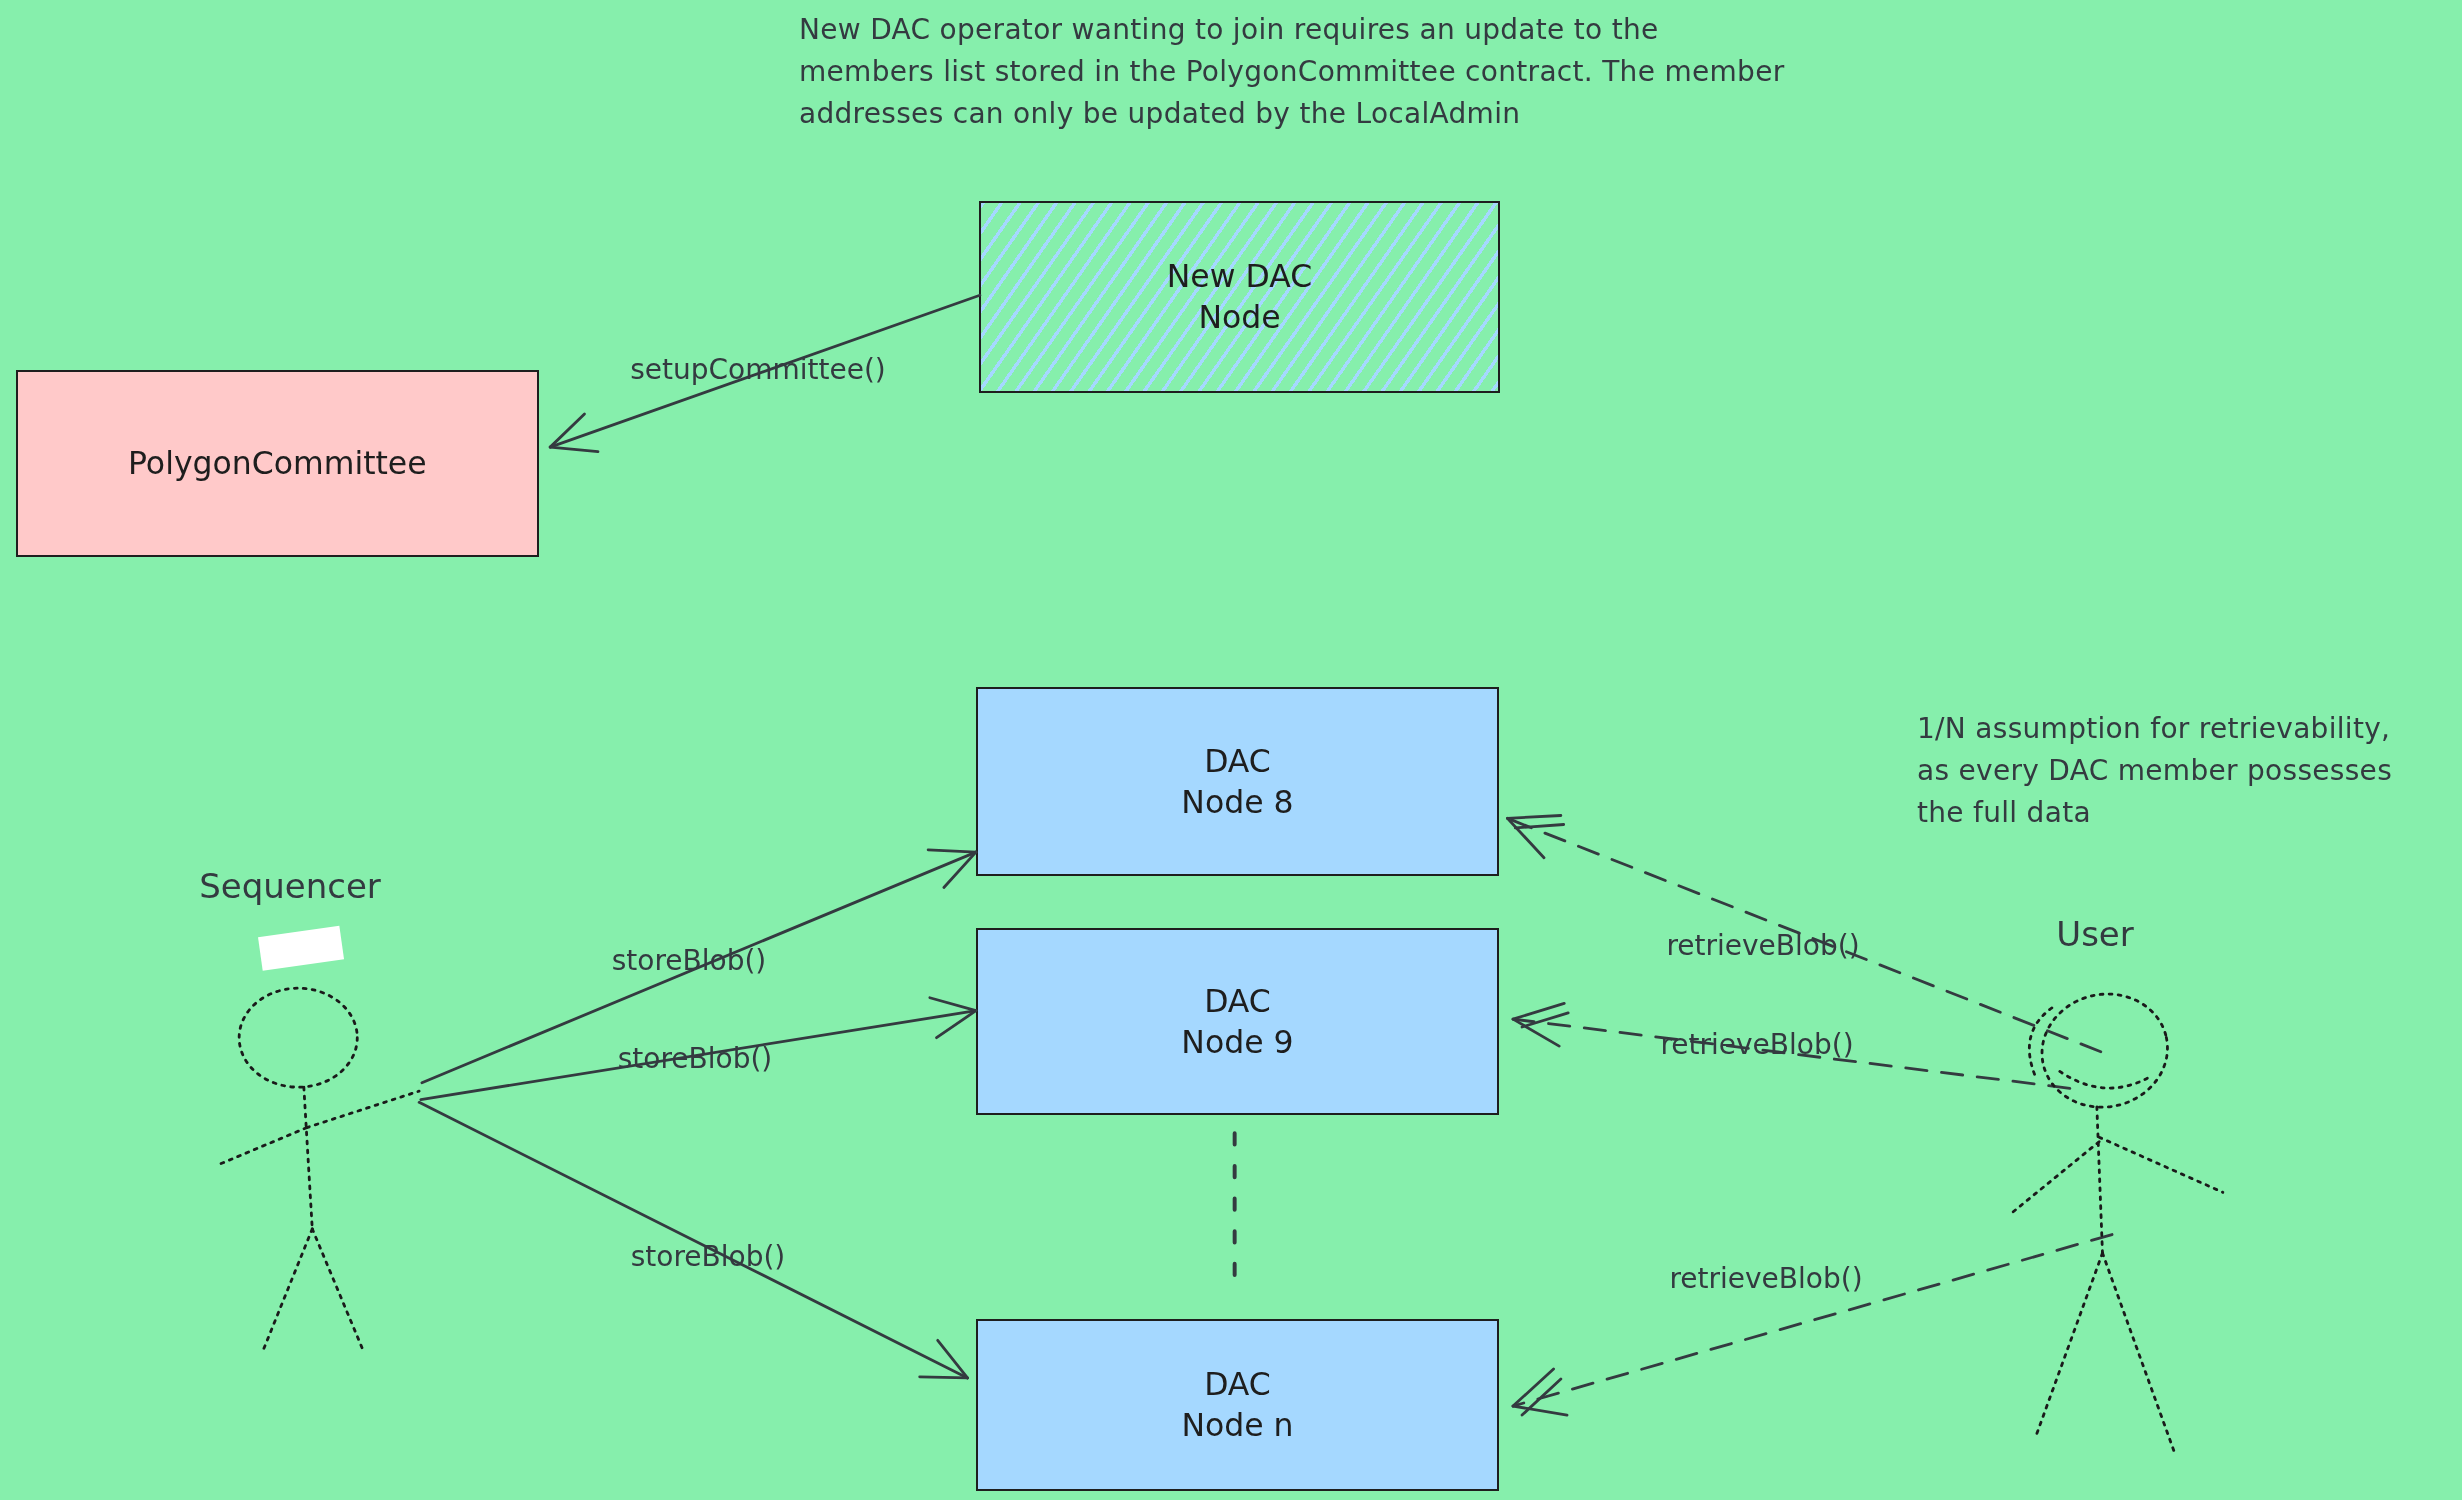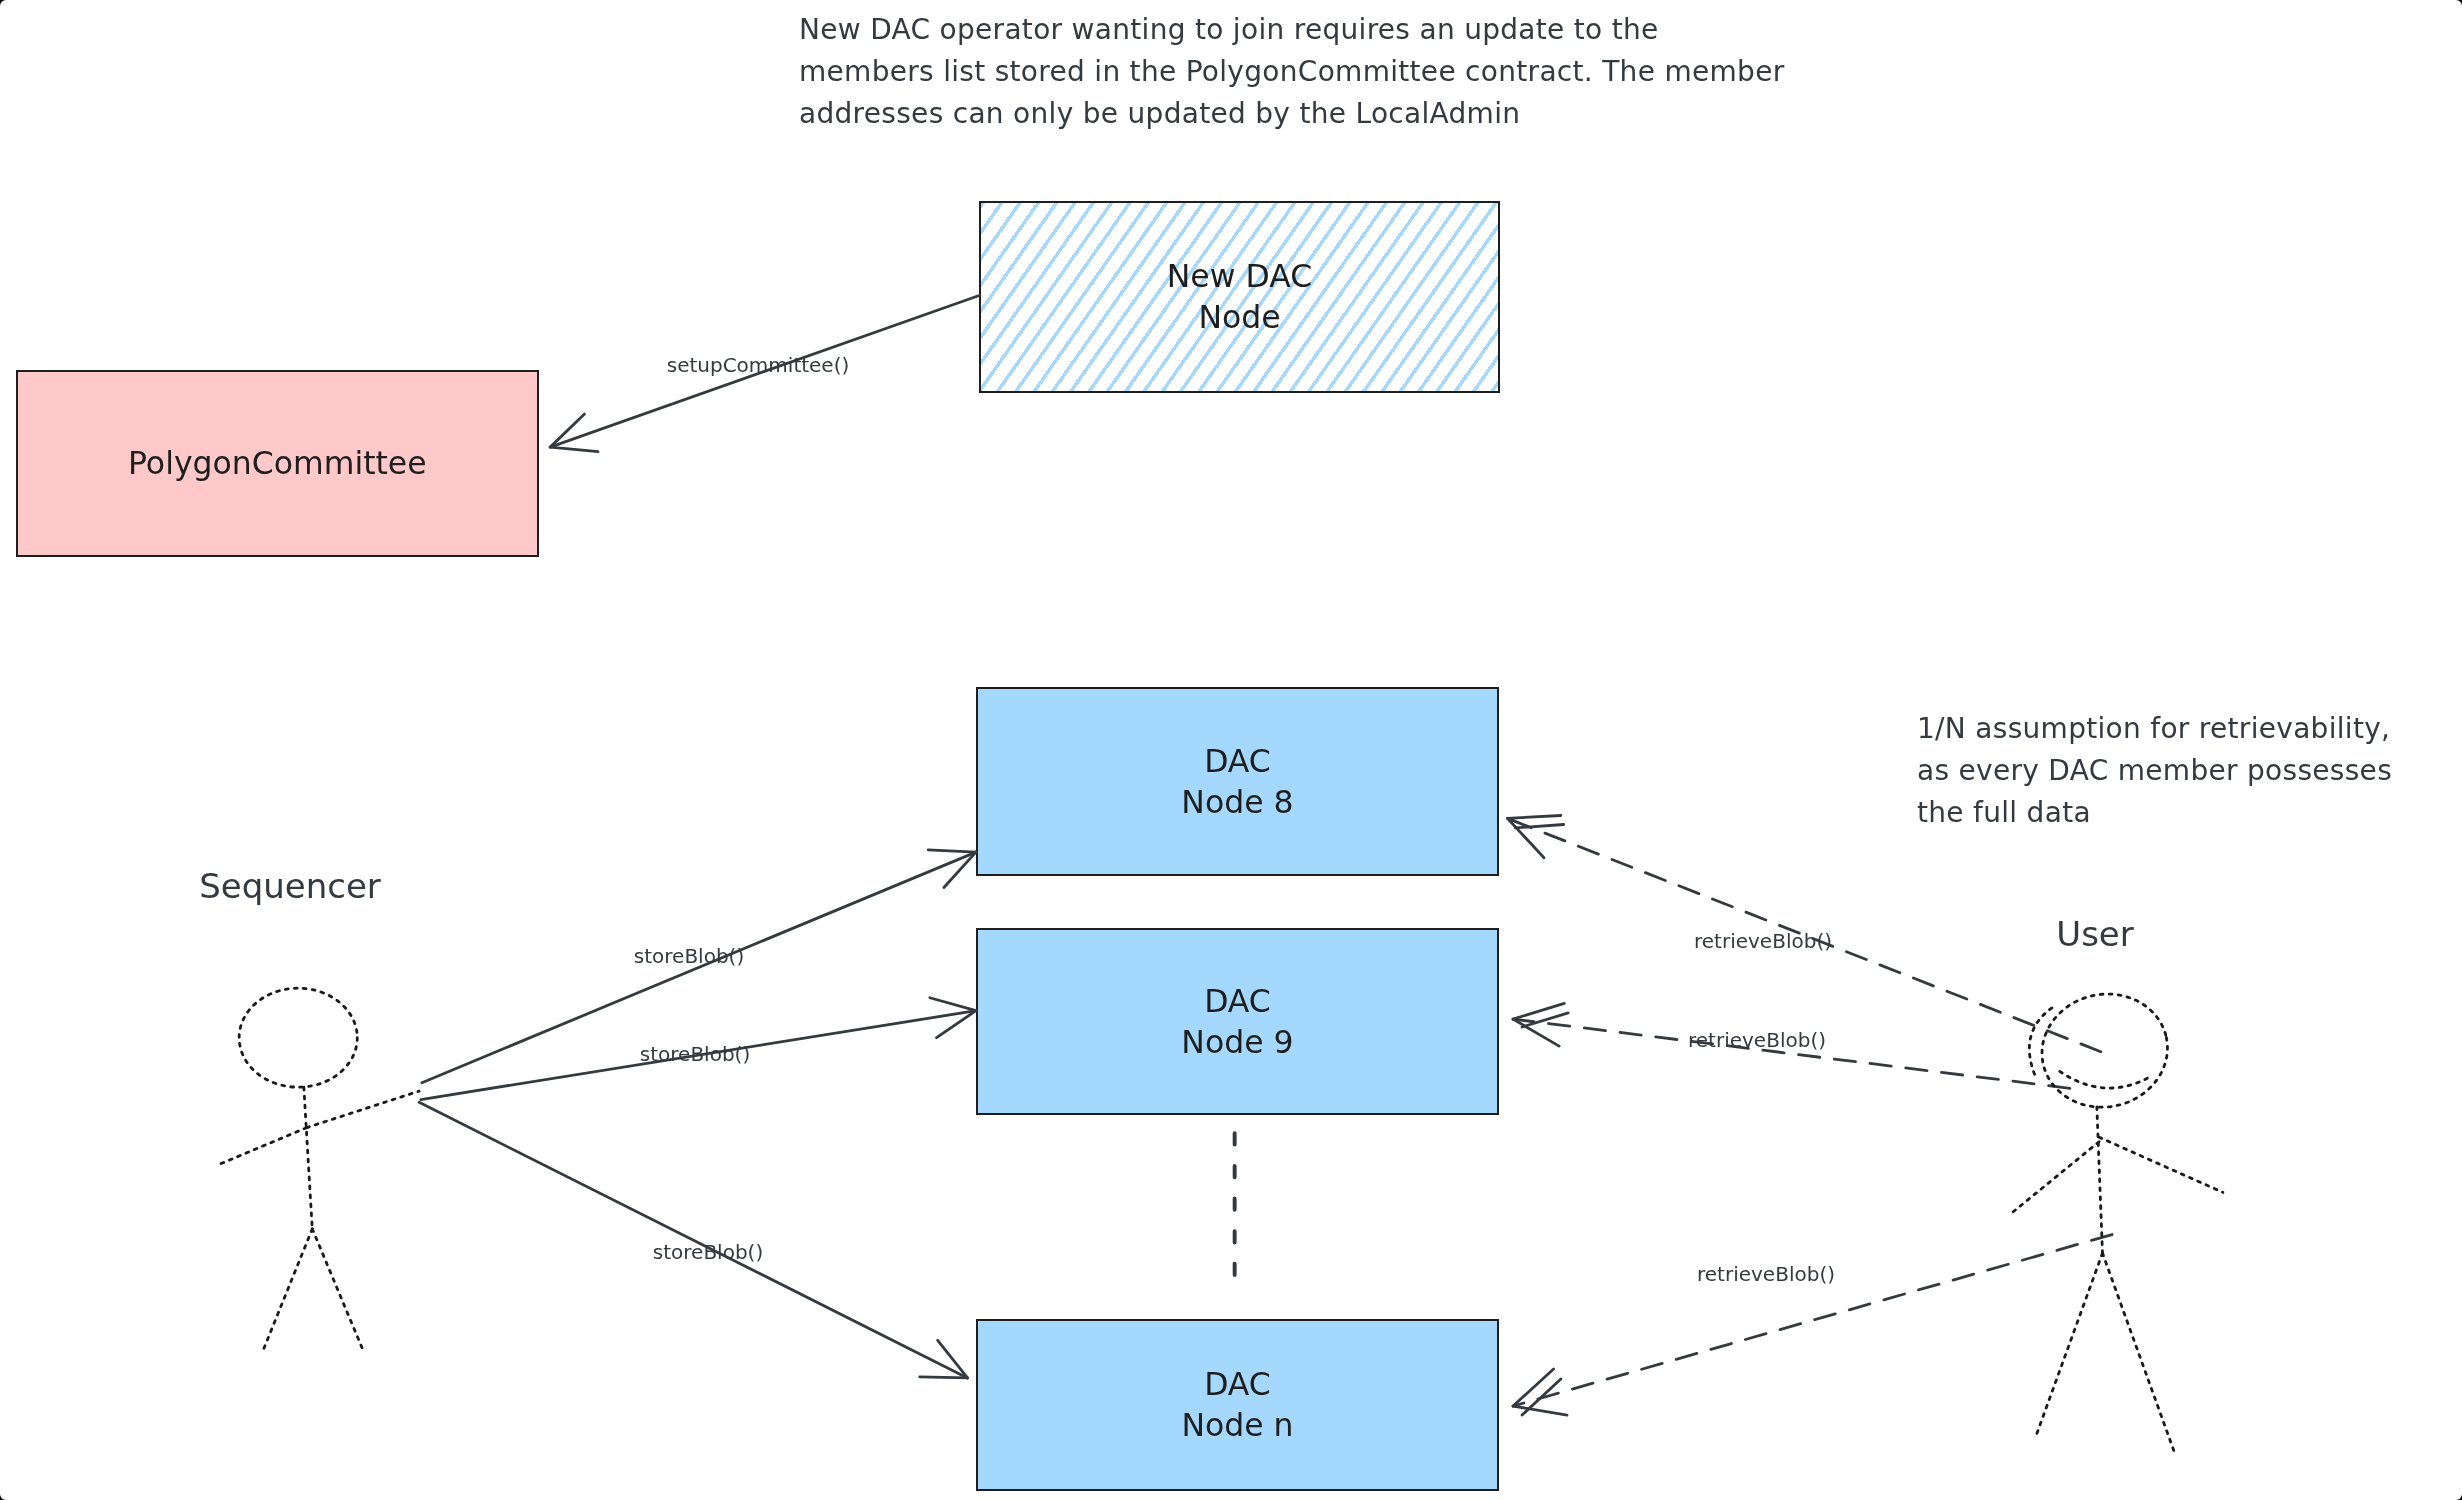--- a/index.html
+++ b/index.html
@@ -1,20 +1,20 @@
 <!DOCTYPE html>
 <html style="font-size:9px"><head>
 <meta charset="utf-8">
 <style>
   html,body{margin:0;padding:0;background:#000;}
-  #canvas{position:relative;width:2462px;height:1500px;background:#ffffff;overflow:hidden;
-          font-family:"DejaVu Sans",sans-serif;border-radius:6px;}
+  #canvas{position:relative;width:2462px;height:1500px;background:#86efac;overflow:hidden;
+          font-family:"DejaVu Sans",sans-serif;}
   .note{position:absolute;white-space:pre;font-size:28px;line-height:1.5;letter-spacing:0.3px;
         color:#343a40;z-index:4;}
-  .edge-label{position:absolute;transform:translateX(-50%);white-space:nowrap;font-size:20px;
+  .edge-label{position:absolute;transform:translateX(-50%);white-space:nowrap;font-size:28px;
         color:#343a40;z-index:4;}
   .actor-label{position:absolute;transform:translateX(-50%);white-space:nowrap;font-size:34px;
         color:#343a40;z-index:4;}
   .box{position:absolute;box-sizing:border-box;border:2.8px solid #1e1e1e;display:flex;
        flex-direction:column;align-items:center;justify-content:center;
        font-size:31.5px;line-height:1.3;color:#1e1e1e;z-index:2;text-align:center;}
   .box-pink{background:#ffc9c9;}
   .box-blue{background:#a5d8ff;}
   .box-hatched{background:repeating-linear-gradient(125deg,#a5d8ff 0 3.4px,transparent 3.4px 15px);}
   svg#strokes{position:absolute;left:0;top:0;z-index:3;}

